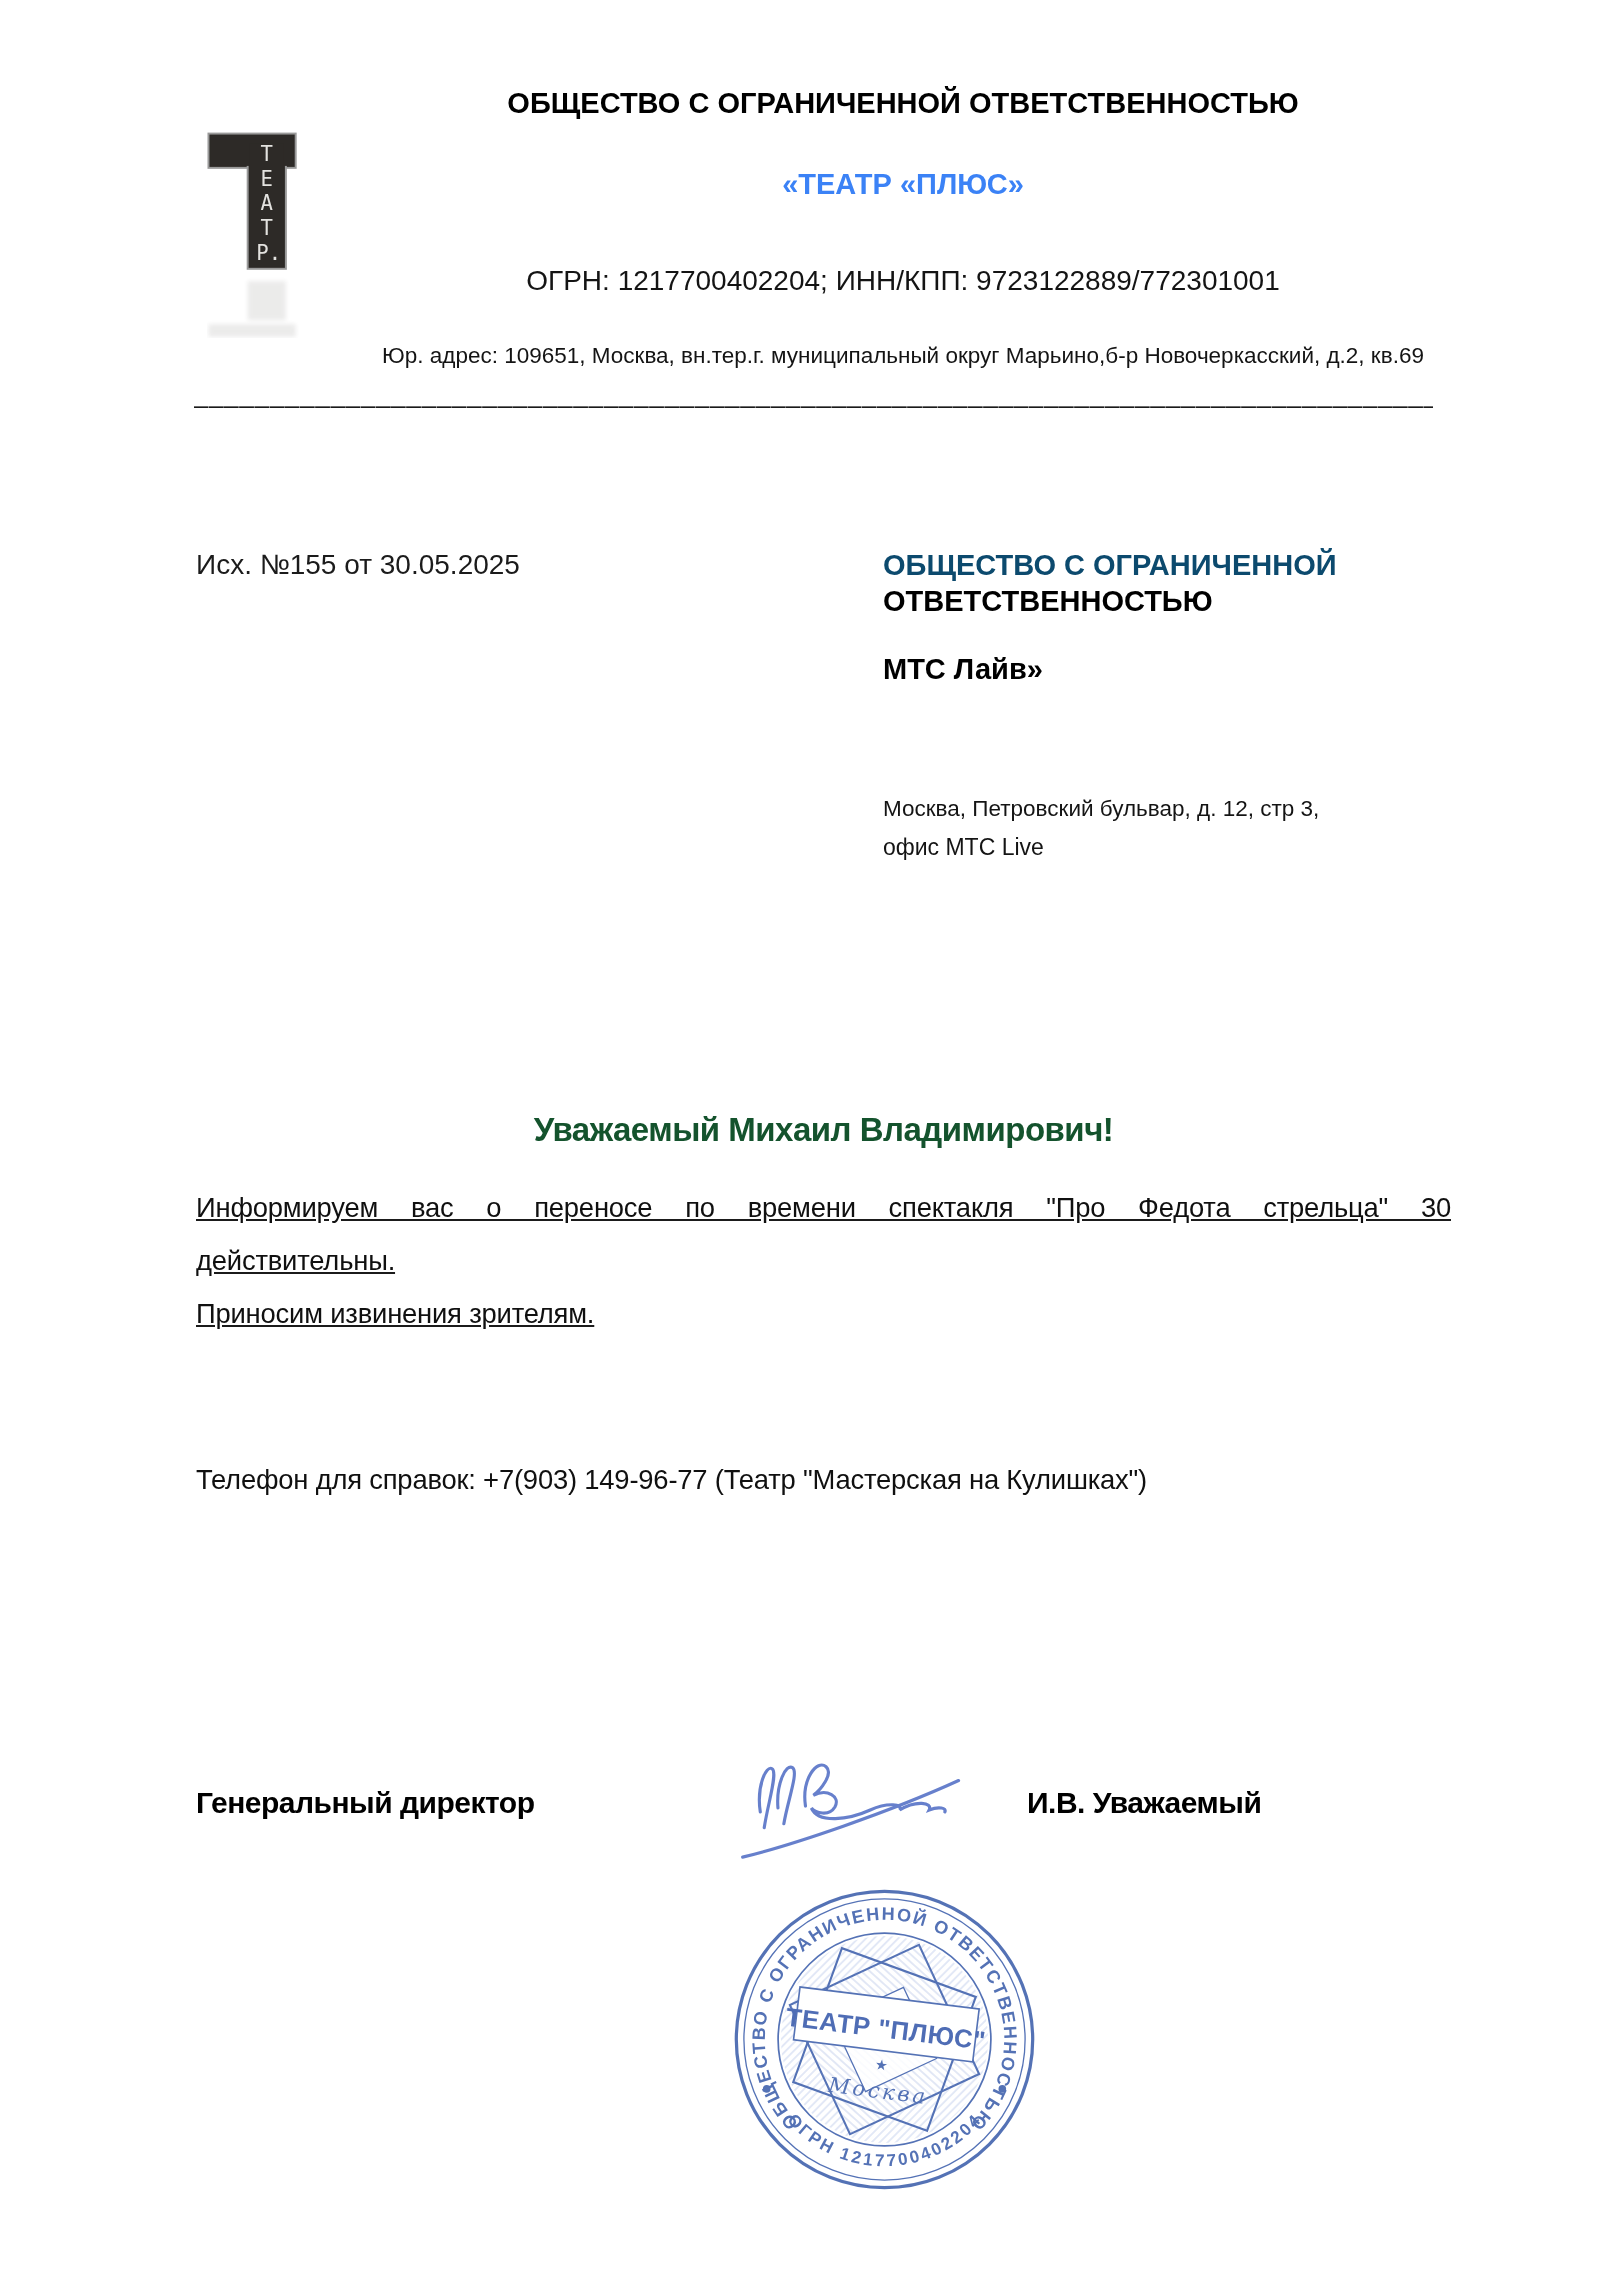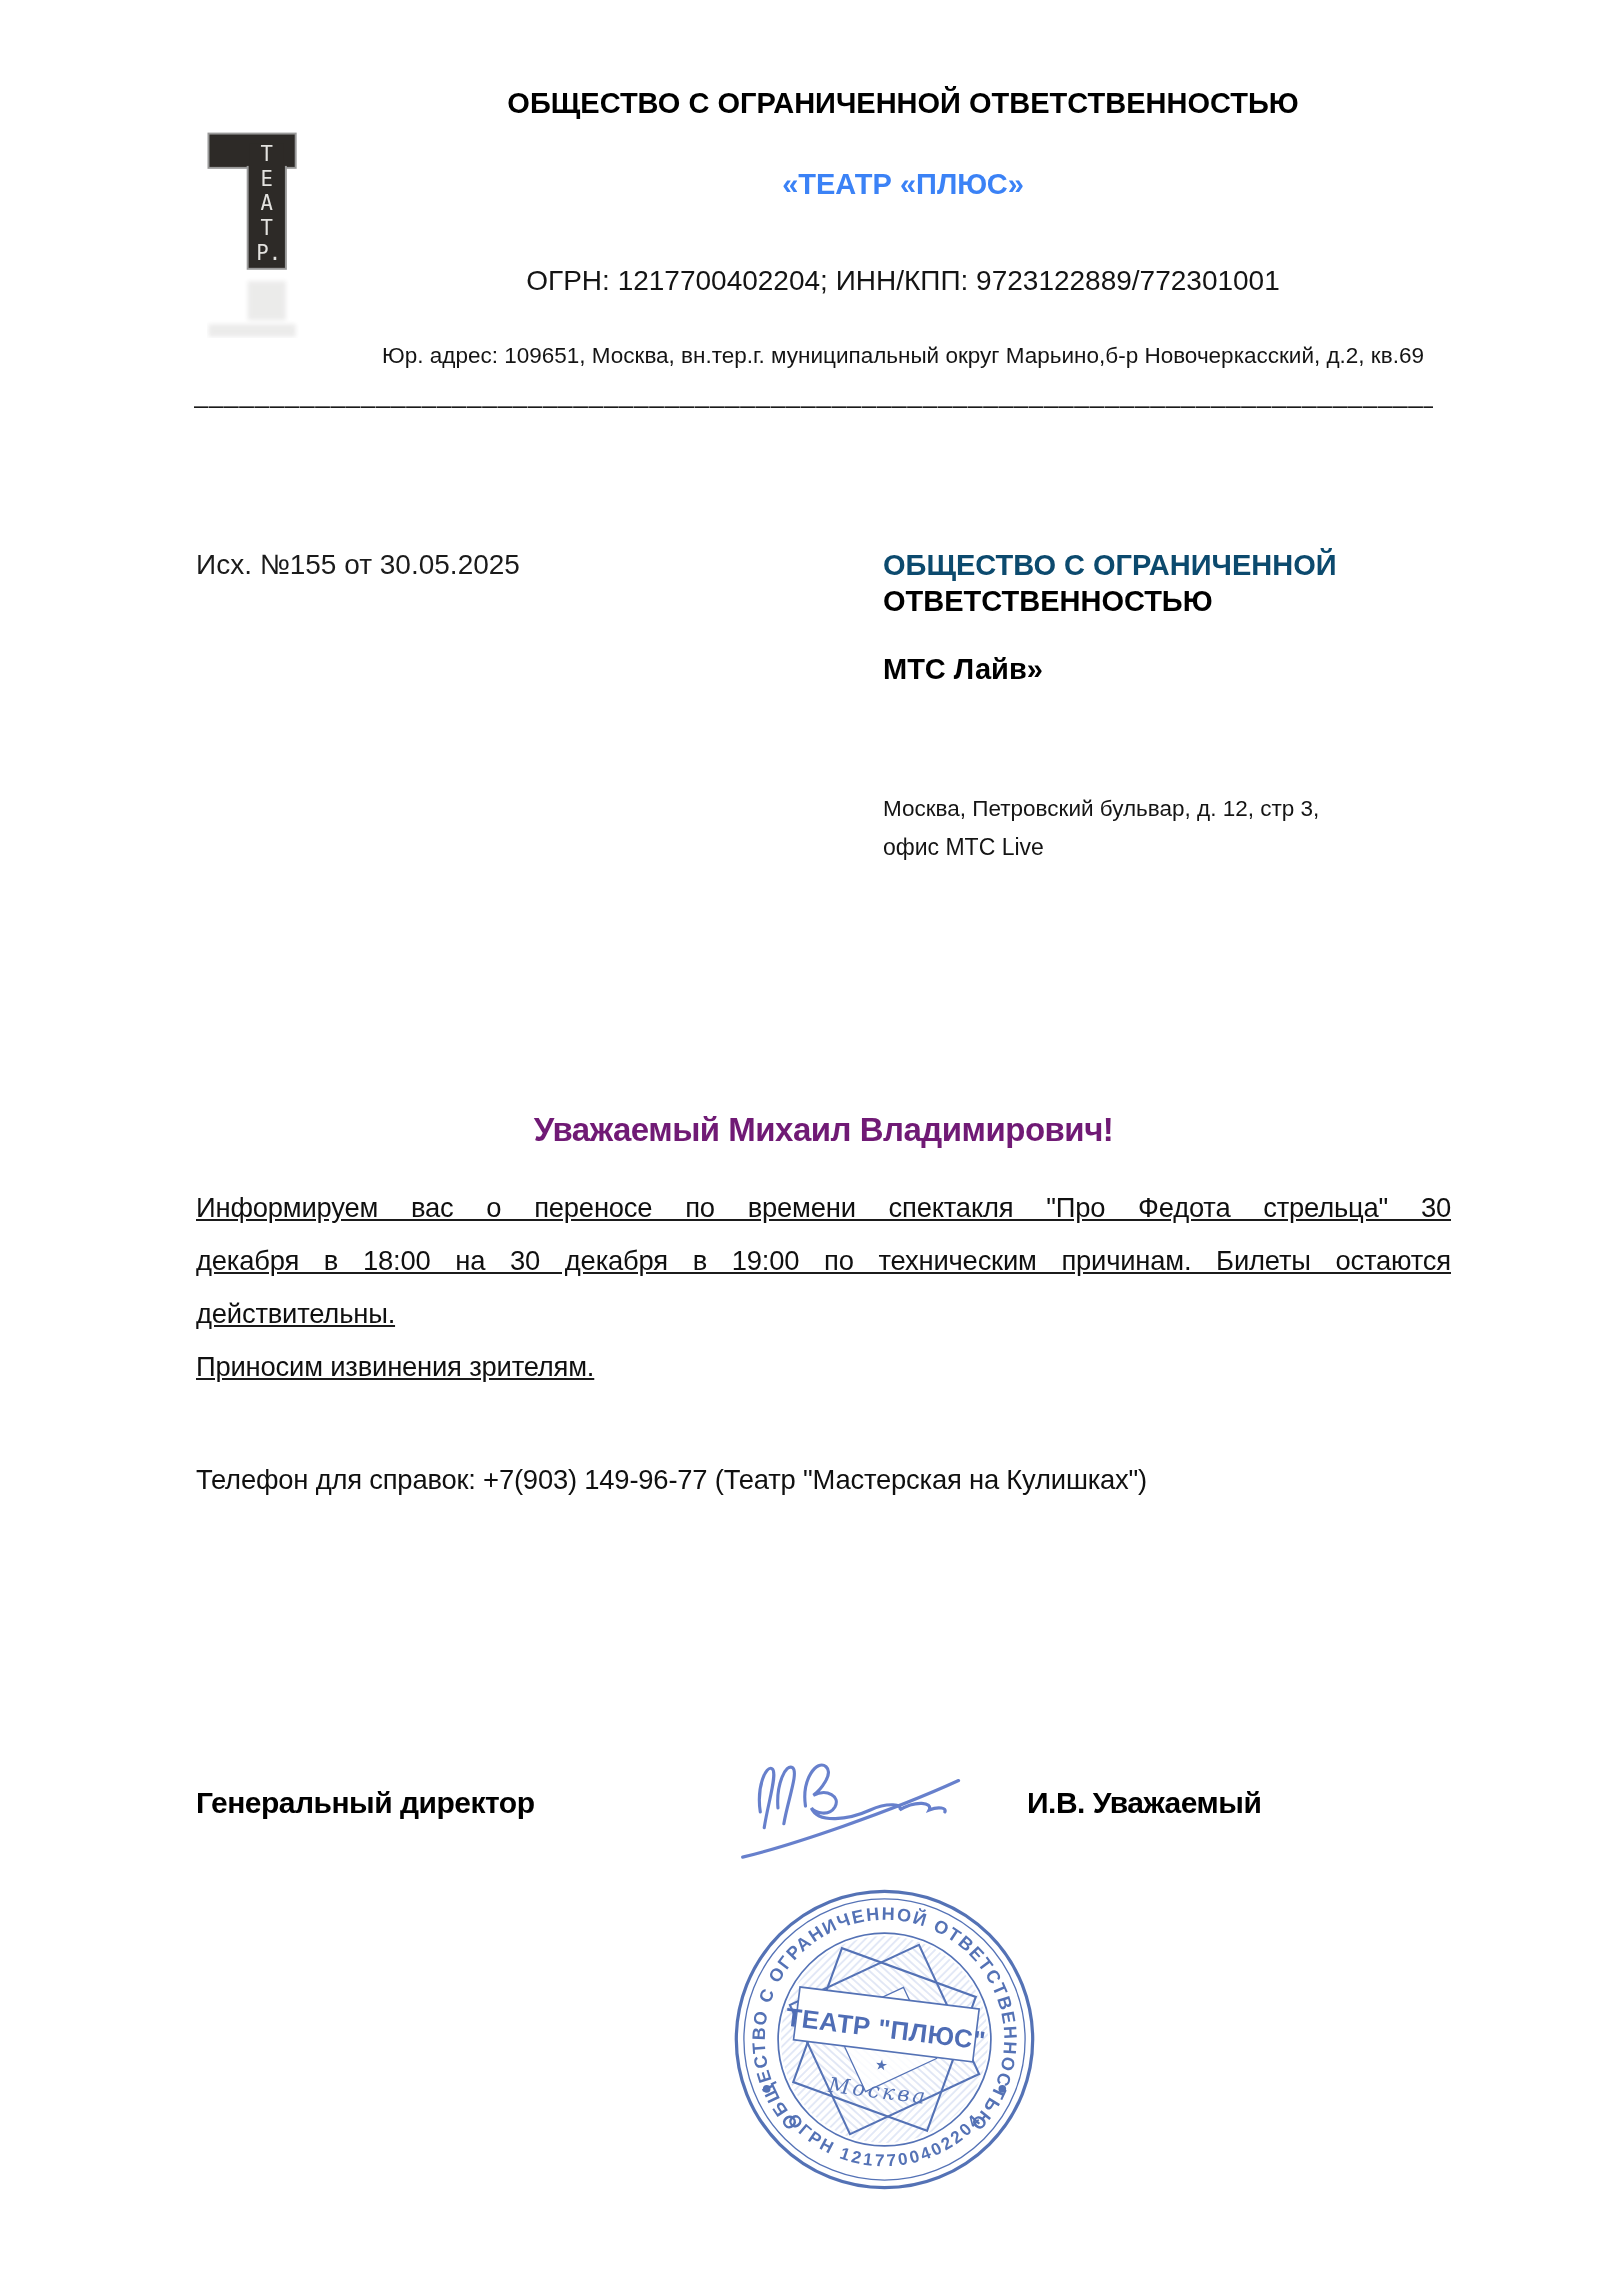--- a/index.html
+++ b/index.html
@@ -25,21 +25,21 @@
   }
   
   .outgoing{left:196px;top:549px;font-size:28px;color:#1b1b1b;}
   .rec-n1{left:883px;top:549px;font-size:29px;font-weight:700;color:#0c4a6e;}
   .rec-n2{left:883px;top:585px;font-size:29px;font-weight:700;color:#000;}
   .rec-n3{left:883px;top:653px;font-size:29px;font-weight:700;color:#000;}
   .rec-a1{left:883px;top:796px;font-size:22.5px;color:#141414;}
   .rec-a2{left:883px;top:834px;font-size:23px;color:#141414;}
   
   .salutation{left:196px;top:1111px;width:1255px;text-align:center;
-    font-size:33px;font-weight:700;letter-spacing:-0.5px;color:#701a75;}
+    font-size:33px;font-weight:700;letter-spacing:-0.5px;color:#14532d;}
   .body-block{left:196px;top:1181px;width:1255px;text-decoration:underline;}
   .body-line{font-size:27.4px;line-height:53px;letter-spacing:-0.2px;color:#101010;white-space:nowrap;}
   .body-line.justify{white-space:normal;text-align:justify;text-align-last:justify;}
   .phone-line{left:196px;top:1453px;width:1255px;font-size:27.4px;line-height:53px;letter-spacing:-0.2px;color:#101010;}
   
   .position-title{left:196px;top:1786px;font-size:30px;font-weight:700;letter-spacing:-0.5px;color:#000;}
   .director-name{left:1027px;top:1786px;font-size:30px;font-weight:700;letter-spacing:-0.5px;color:#000;}
   .signature-svg{left:723px;top:1751px;}
   .stamp-svg{left:723px;top:1878px;opacity:0.9;}
   .logo-svg{left:207px;top:132px;}
@@ -87,21 +87,20 @@
   <div class="abs rec-n1">ОБЩЕСТВО С ОГРАНИЧЕННОЙ</div>
   <div class="abs rec-n2">ОТВЕТСТВЕННОСТЬЮ</div>
   <div class="abs rec-n3">МТС Лайв»</div>
   <div class="abs rec-a1">Москва, Петровский бульвар, д. 12, стр 3,</div>
   <div class="abs rec-a2">офис МТС Live</div>
 
   <div class="abs salutation">Уважаемый Михаил Владимирович!</div>
 
   <div class="abs body-block">
     <div class="body-line justify">Информируем вас о переносе  по времени спектакля "Про Федота стрельца" 30</div>
-    <div class="body-line justify">декабря в 18:00 на 30 декабря в 19:00 по техническим причинам. Билеты остаются</div>
     <div class="body-line">действительны.</div>
     <div class="body-line">Приносим извинения зрителям.</div>
   </div>
 
   <div class="abs phone-line">Телефон для справок: +7(903) 149-96-77  (Театр "Мастерская на Кулишках")</div>
 
   <div class="abs position-title">Генеральный директор</div>
 
   <svg class="abs signature-svg" width="267" height="116" viewBox="0 0 272 118">
     <g fill="none" stroke="#5b76c8" stroke-width="3.2" stroke-linecap="round" opacity="0.92">

